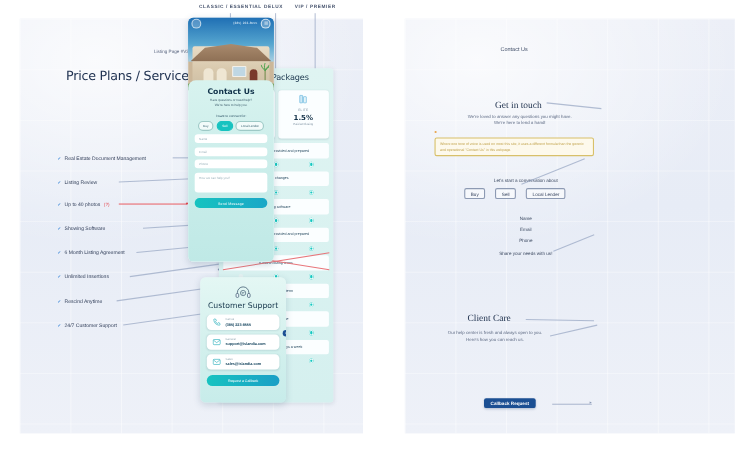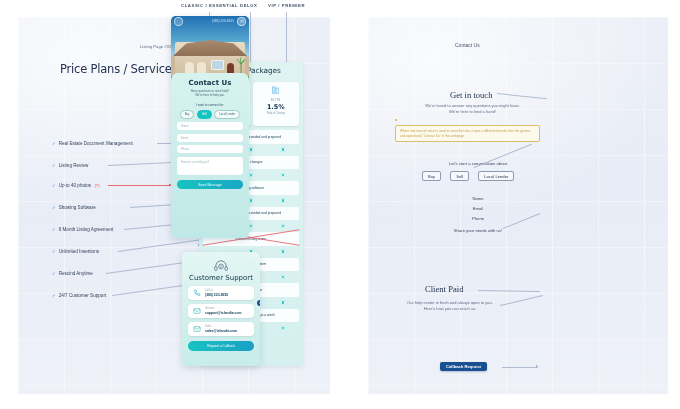--- a/index.html
+++ b/index.html
@@ -428,21 +428,21 @@
     <div class="pill">Local Lender</div>
   </div>
   <div class="leader" style="left:474px;top:167px;width:62px;transform:rotate(-22deg);"></div>
 
   <div class="stacklbl" style="left:420px;top:196px;width:116px;">Name</div>
   <div class="stacklbl" style="left:420px;top:206px;width:116px;">Email</div>
   <div class="stacklbl" style="left:420px;top:216px;width:116px;">Phone</div>
   <div class="stacklbl" style="left:420px;top:228px;width:116px;">Share your needs with us!</div>
   <div class="leader" style="left:503px;top:228px;width:40px;transform:rotate(-22deg);"></div>
 
-  <div class="r-h1" style="left:425px;top:284px;">Client Paid</div>
+  <div class="r-h1" style="left:425px;top:284px;">Client Care</div>
   <div class="r-body" style="left:390px;top:300px;width:120px;white-space:pre-line;">Our help center is fresh and always open to you.
 Here's how you can reach us.</div>
   <div class="leader" style="left:478px;top:290px;width:62px;transform:rotate(1deg);"></div>
   <div class="leader" style="left:500px;top:305px;width:44px;transform:rotate(-13deg);"></div>
 
   <div class="chip-dark" style="left:440px;top:362px;">Callback Request</div>
   <div class="leader" style="left:502px;top:367px;width:36px;"></div>
   <div class="arrow-head" style="left:536px;top:365px;"></div>
 
   <div class="phone top">

